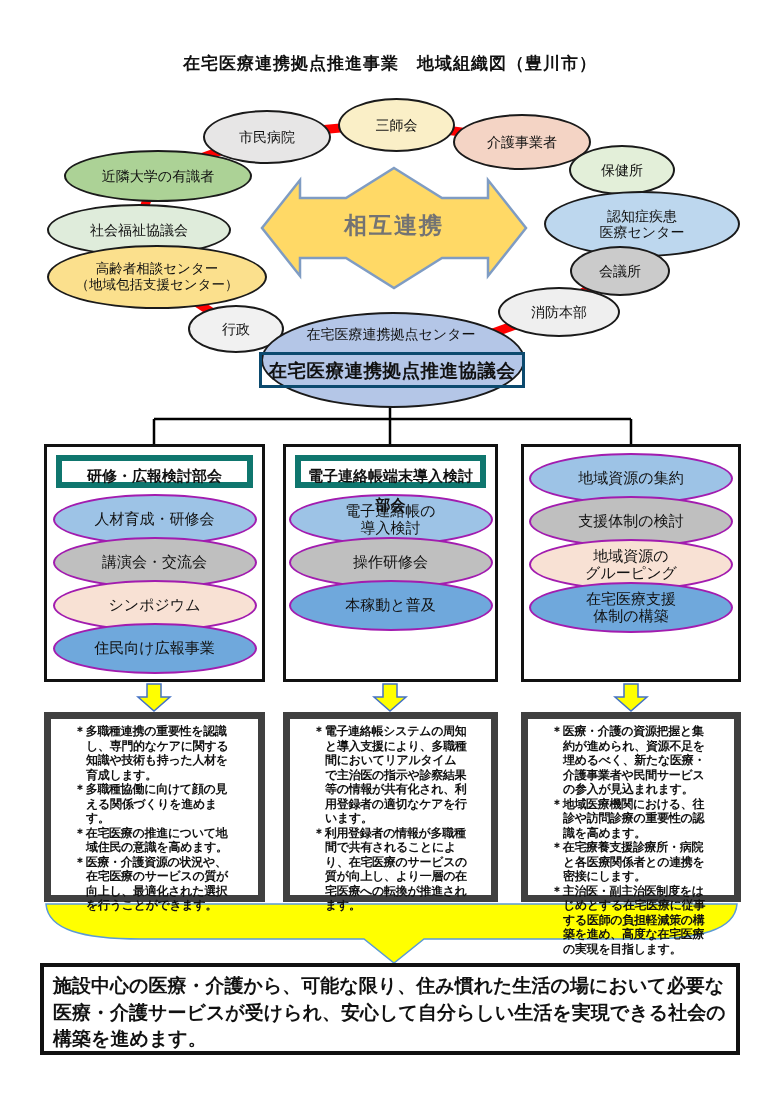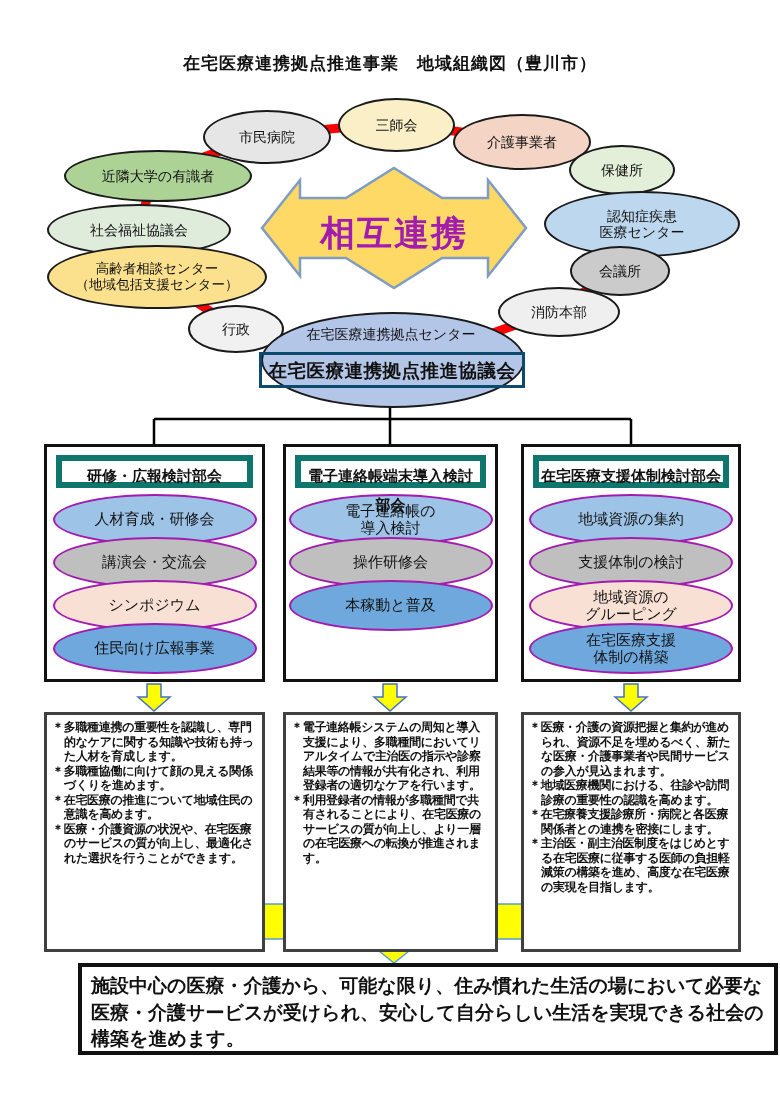--- a/index.html
+++ b/index.html
@@ -16,21 +16,21 @@
   }
   
   .node{
     position:absolute;border:2px solid #1a1a1a;border-radius:50%;
     display:flex;align-items:center;justify-content:center;text-align:center;
     font-size:14px;line-height:1.15;white-space:pre-line;background:#eee;
   }
   
   .cross-label{
     left:294px;top:210px;width:200px;text-align:center;
-    font-size:35px;font-weight:bold;color:#a21caf;letter-spacing:2px;
+    font-size:23px;font-weight:bold;color:#737373;letter-spacing:2px;
   }
   
   .hub-ellipse{
     left:261px;top:312px;width:260px;height:92px;background:#B4C6E7;
     border:2px solid #1a1a1a;border-radius:50%;
   }
   .hub-label{left:271px;top:326px;width:240px;text-align:center;font-size:14px;}
   .council-box{
     left:259px;top:352px;width:266px;height:36px;border:3px solid #0c4a6e;
     box-sizing:border-box;text-align:center;font-size:18.5px;font-weight:bold;
@@ -51,29 +51,29 @@
     display:flex;align-items:center;justify-content:center;text-align:center;
     font-size:15px;line-height:1.12;white-space:pre-line;box-sizing:border-box;
   }
   .co-ellipse + .co-ellipse{margin-top:-8px;}
   .r1{background:#9DC3E6;}
   .r2{background:#BFBFBF;}
   .r3{background:#F8E1D4;}
   .r4{background:#6FA8DC;}
   
   .notebox{
-    position:absolute;top:712px;height:240px;border:3px solid #404040;box-sizing:border-box;
-    background:#fff;padding:5px 5px;font-size:12px;font-weight:bold;line-height:1.21;
+    position:absolute;top:712px;height:190px;border:7px solid #404040;box-sizing:border-box;
+    background:#fff;padding:5px 23px;font-size:12px;font-weight:bold;line-height:1.21;
     letter-spacing:-0.3px;
   }
   .notebox .bullet{padding-left:1em;text-indent:-1em;}
   
   .goal{
     left:40px;top:963px;width:700px;height:92px;border:4px solid #111;box-sizing:border-box;
-    padding:6px 9px;font-size:19px;font-weight:bold;line-height:1.4;background:#fff;margin-left:38px;
+    padding:6px 9px;font-size:19px;font-weight:bold;line-height:1.4;background:#fff;
   }
   
   .c1{left:44px;width:221px;}
   .c2{left:283px;width:215px;}
   .c3{left:521px;width:220px;}
 </style>
 </head>
 <body>
 
 <div id="canvas">
@@ -142,21 +142,20 @@
     <div class="hdr">電子連絡帳端末導入検討部会</div>
     <div class="co-stack">
       <div class="co-ellipse r1">電子連絡帳の
 導入検討</div>
       <div class="co-ellipse r2">操作研修会</div>
       <div class="co-ellipse r4">本稼動と普及</div>
     </div>
   </div>
 
   <div class="committee c3">
-    <div class="hdr">在宅医療支援体制検討部会</div>
     <div class="co-stack">
       <div class="co-ellipse r1">地域資源の集約</div>
       <div class="co-ellipse r2">支援体制の検討</div>
       <div class="co-ellipse r3">地域資源の
 グルーピング</div>
       <div class="co-ellipse r4">在宅医療支援
 体制の構築</div>
     </div>
   </div>
 

